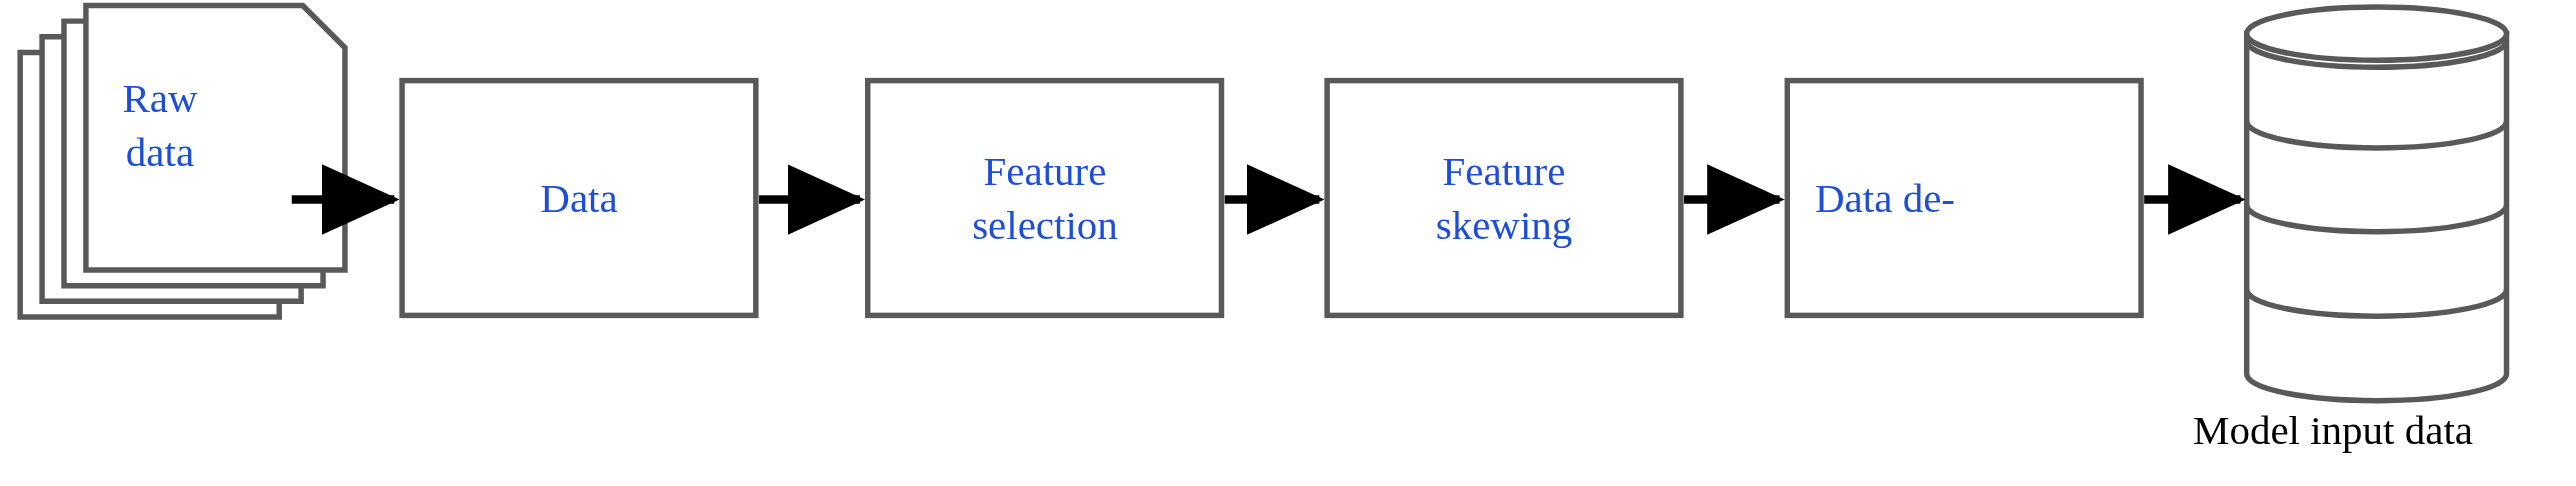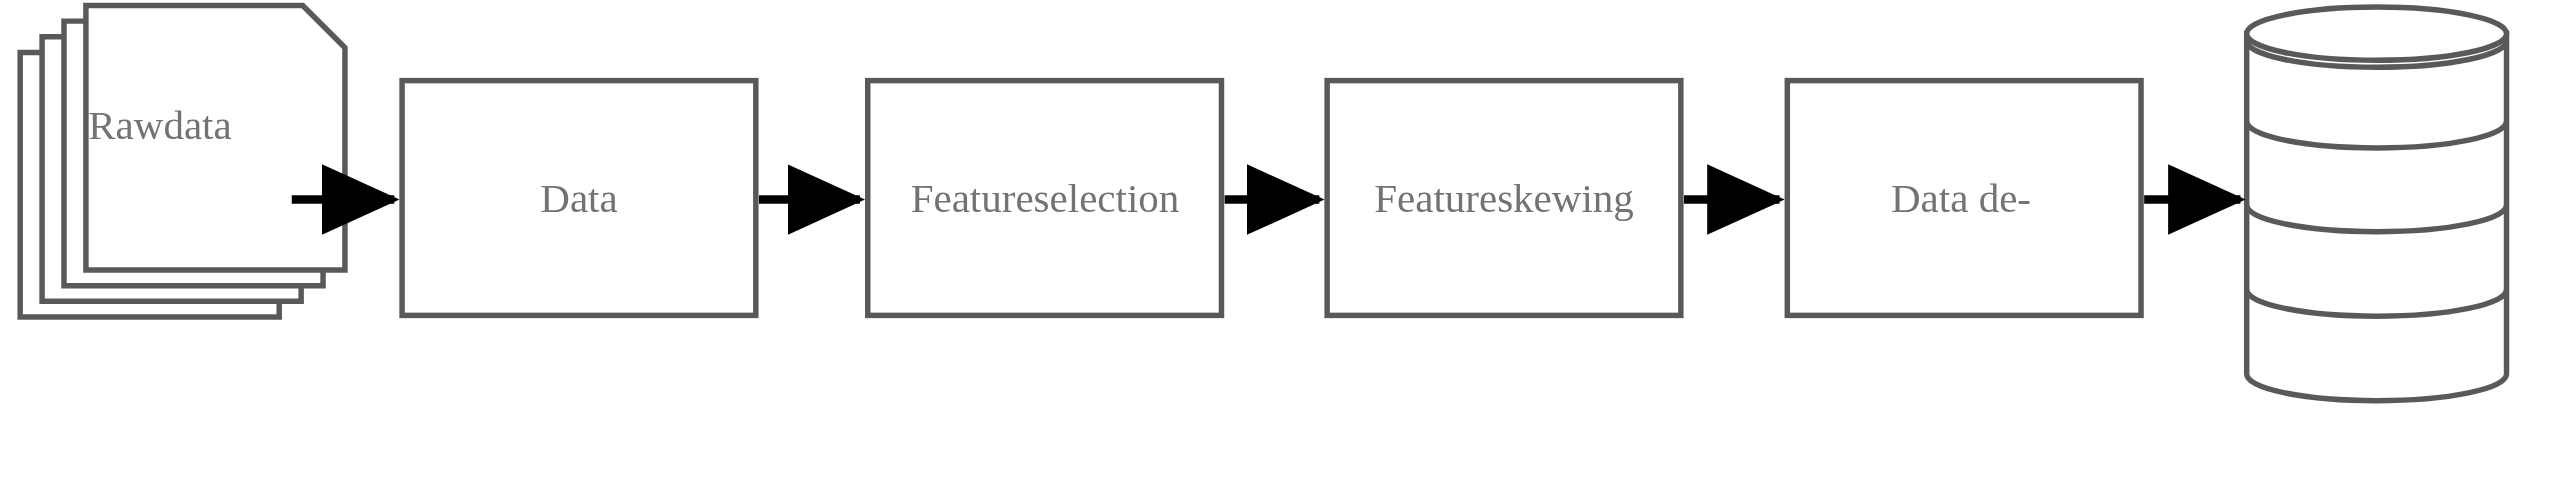--- a/index.html
+++ b/index.html
@@ -20,24 +20,25 @@
   #flow-svg {
     position: absolute;
     left: 0;
     top: 0;
     width: 2576px;
     height: 486px;
   }
   .node-label {
     position: absolute;
     display: flex;
+    flex-direction: column;
     align-items: center;
     justify-content: center;
     text-align: center;
-    color: #737373;
+    color: #1d4ed8;
     font-family: "Liberation Serif", "DejaVu Serif", serif;
     font-size: 41px;
     line-height: 1.30;
     white-space: pre;
     pointer-events: none;
   }
   .node-label span { display: block; }
   #raw-data-label {
     left: 31px;
     top: 23.5px;
@@ -117,19 +118,20 @@
   <div class="node-label" style="left:868px; top:81px; width:354px; height:235px;">
     <span>Feature</span>
     <span>selection</span>
   </div>
 
   <div class="node-label" style="left:1327px; top:81px; width:354px; height:235px;">
     <span>Feature</span>
     <span>skewing</span>
   </div>
 
-  <div class="node-label" style="left:1784px; top:81px; width:354px; height:235px;">
+  <div class="node-label" style="left:1708px; top:81px; width:354px; height:235px;">
     <span>Data de-</span>
   </div>
 
+  <div id="store-caption">Model input data</div>
 
 </div>
 
 
 </body></html>

